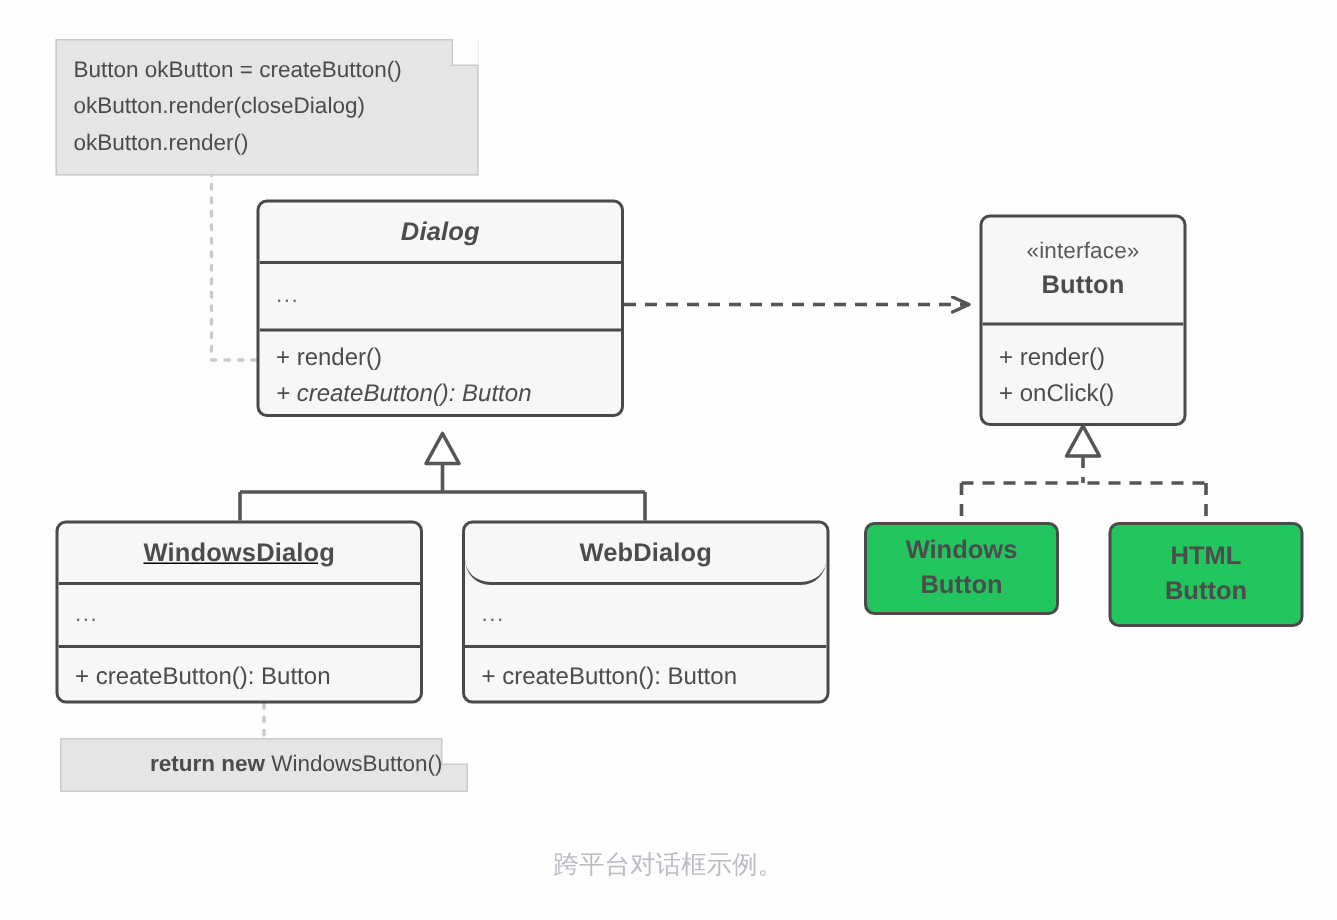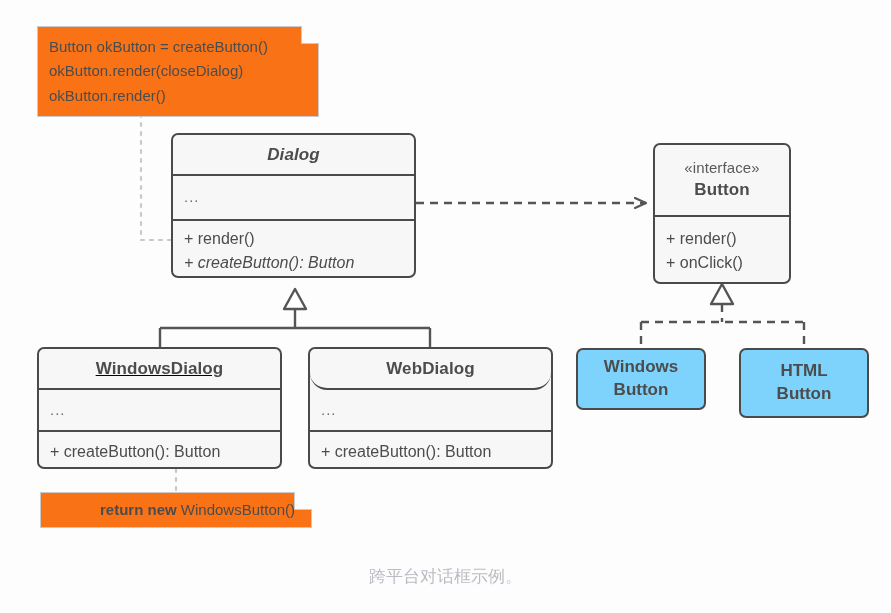--- a/index.html
+++ b/index.html
@@ -84,38 +84,38 @@
     white-space: nowrap;
   }
   .member.abstract {
     font-style: italic;
   }
 
   
   .uml-simple {
     position: absolute;
     box-sizing: border-box;
-    background: #7dd3fc;
+    background: #22c55e;
     border: 2.5px solid #4a4a4a;
     border-radius: 7px;
     display: flex;
     align-items: center;
     justify-content: center;
     text-align: center;
     color: #4c4c4c;
     font-weight: bold;
     font-size: 17px;
     line-height: 1.45;
   }
 
   
   .uml-note {
     position: absolute;
     box-sizing: border-box;
-    background: #f97316;
+    background: #e5e5e5;
     border: 1.5px solid #cacaca;
     color: #4c4c4c;
     font-size: 15px;
     line-height: 1.62;
     padding: 8px 11px;
   }
   .uml-note .fold {
     position: absolute;
     top: -1px;
     right: -1px;

